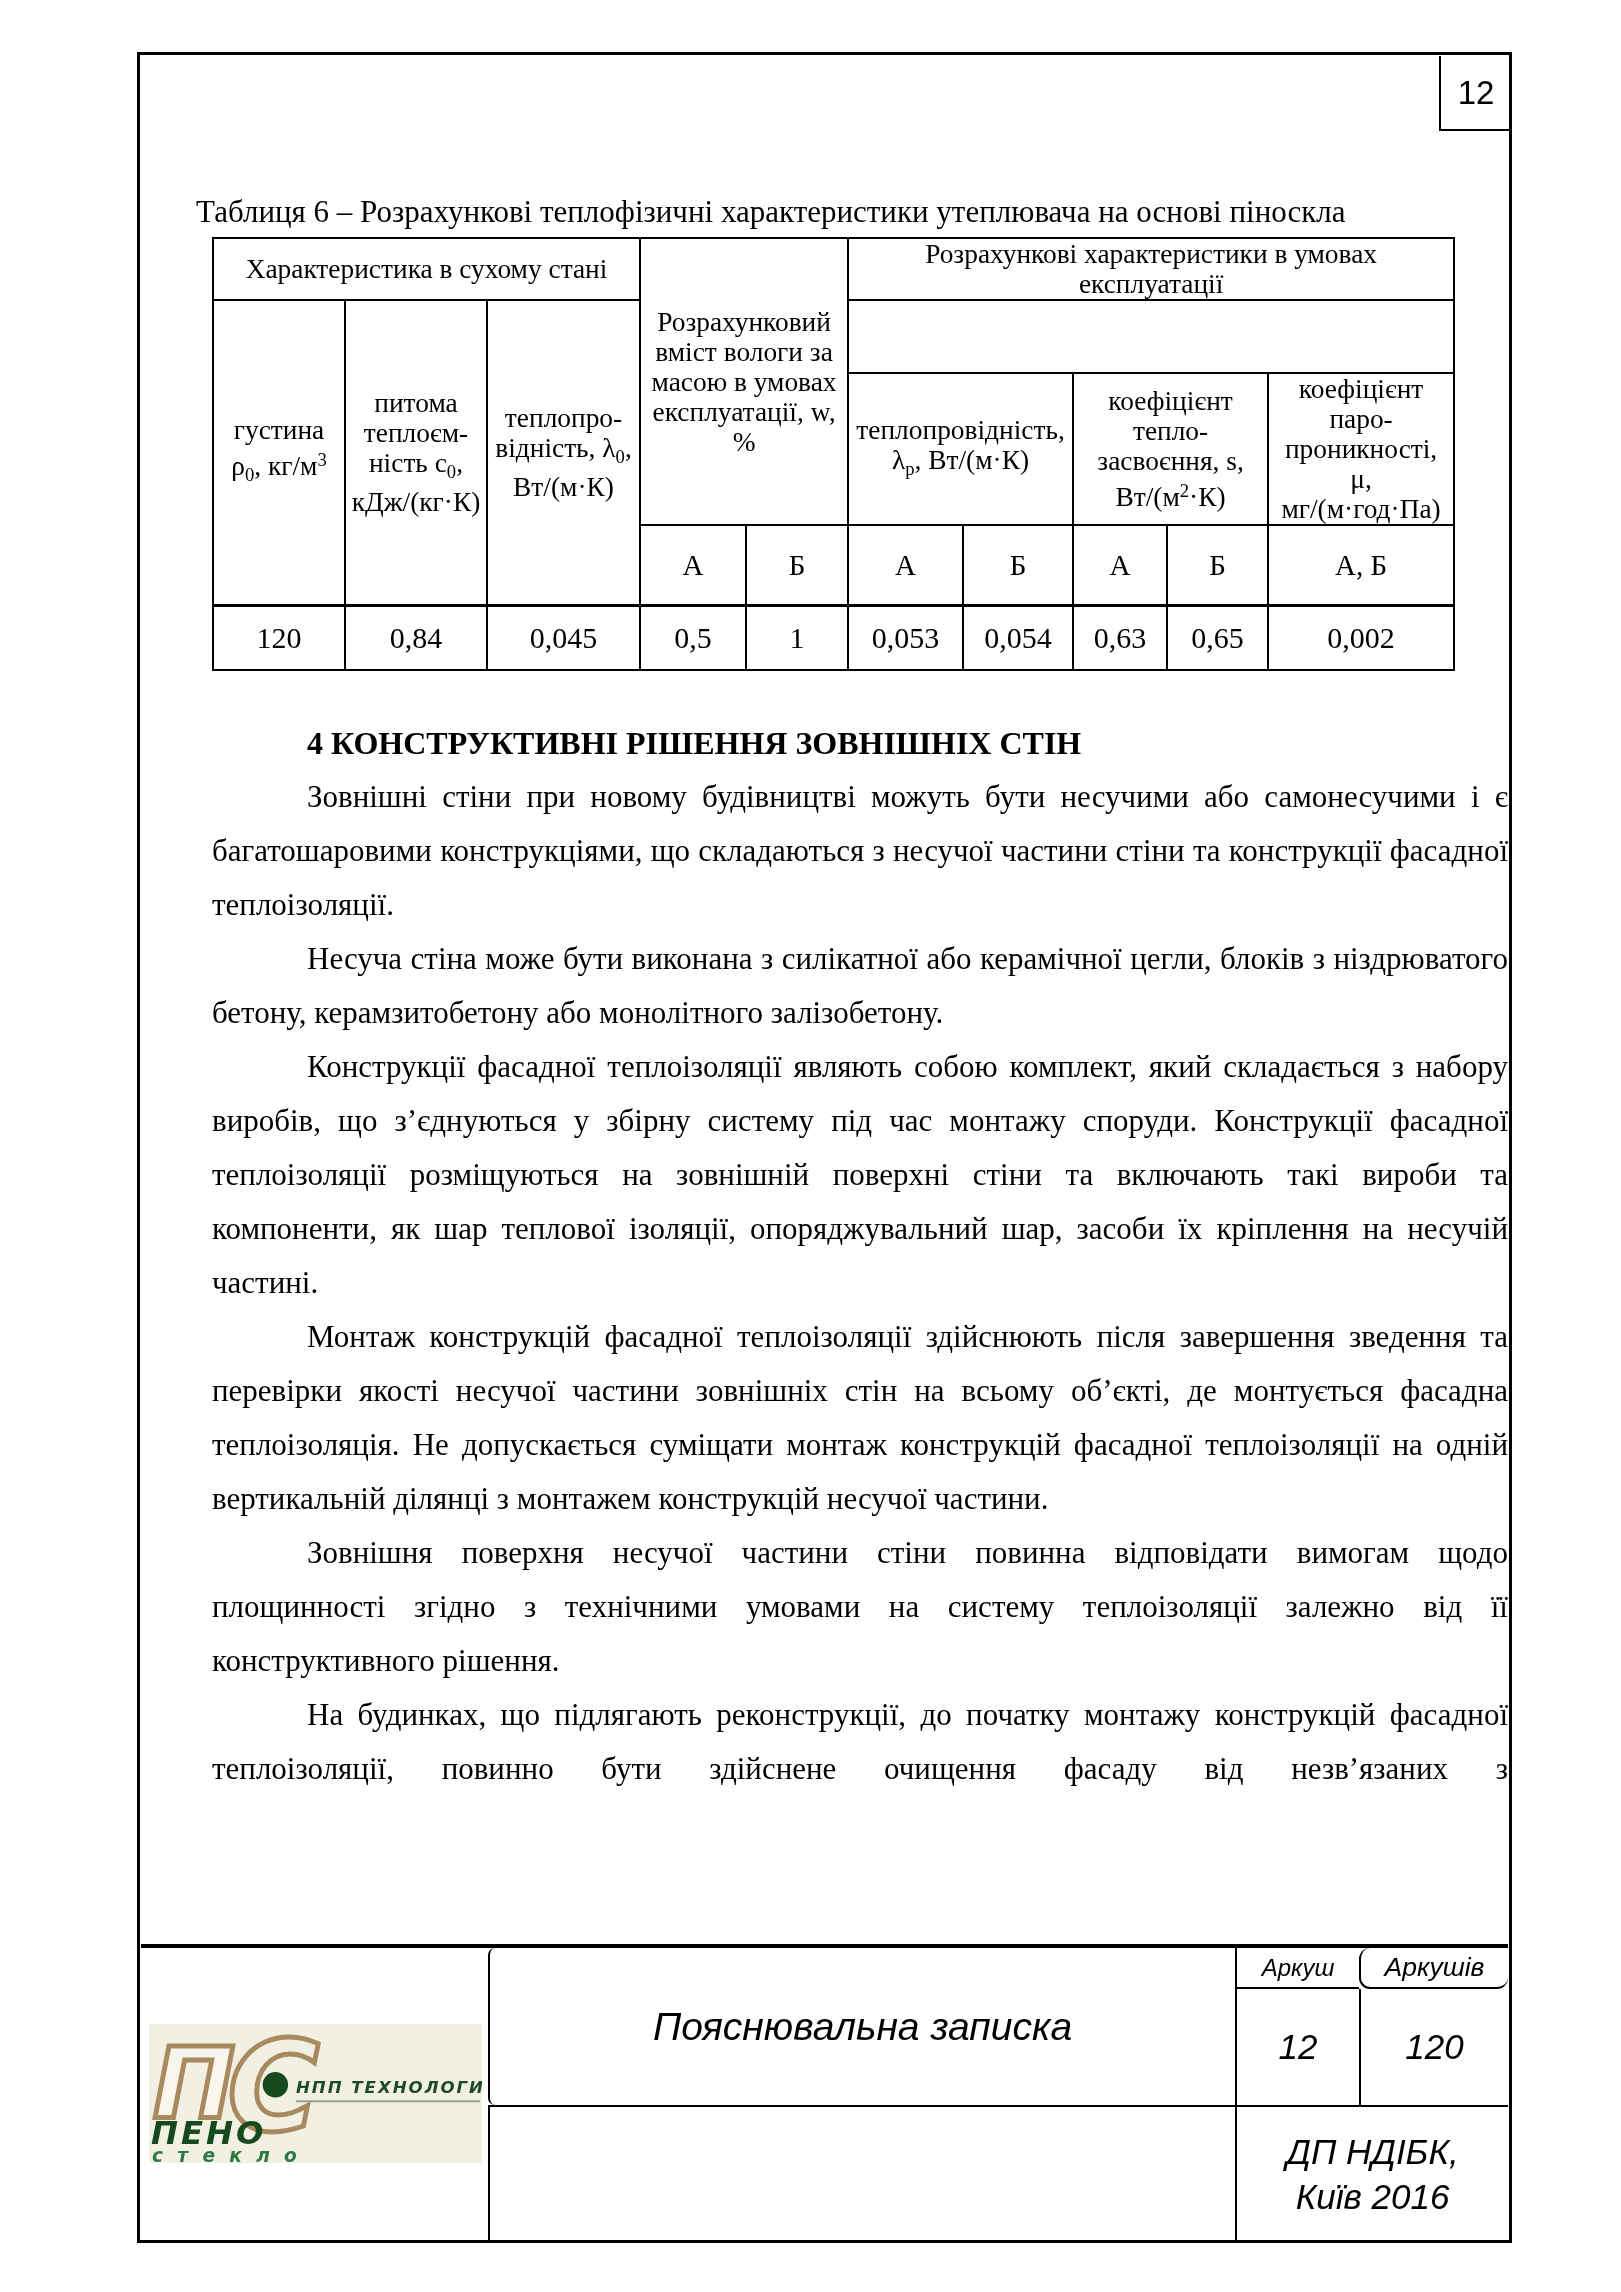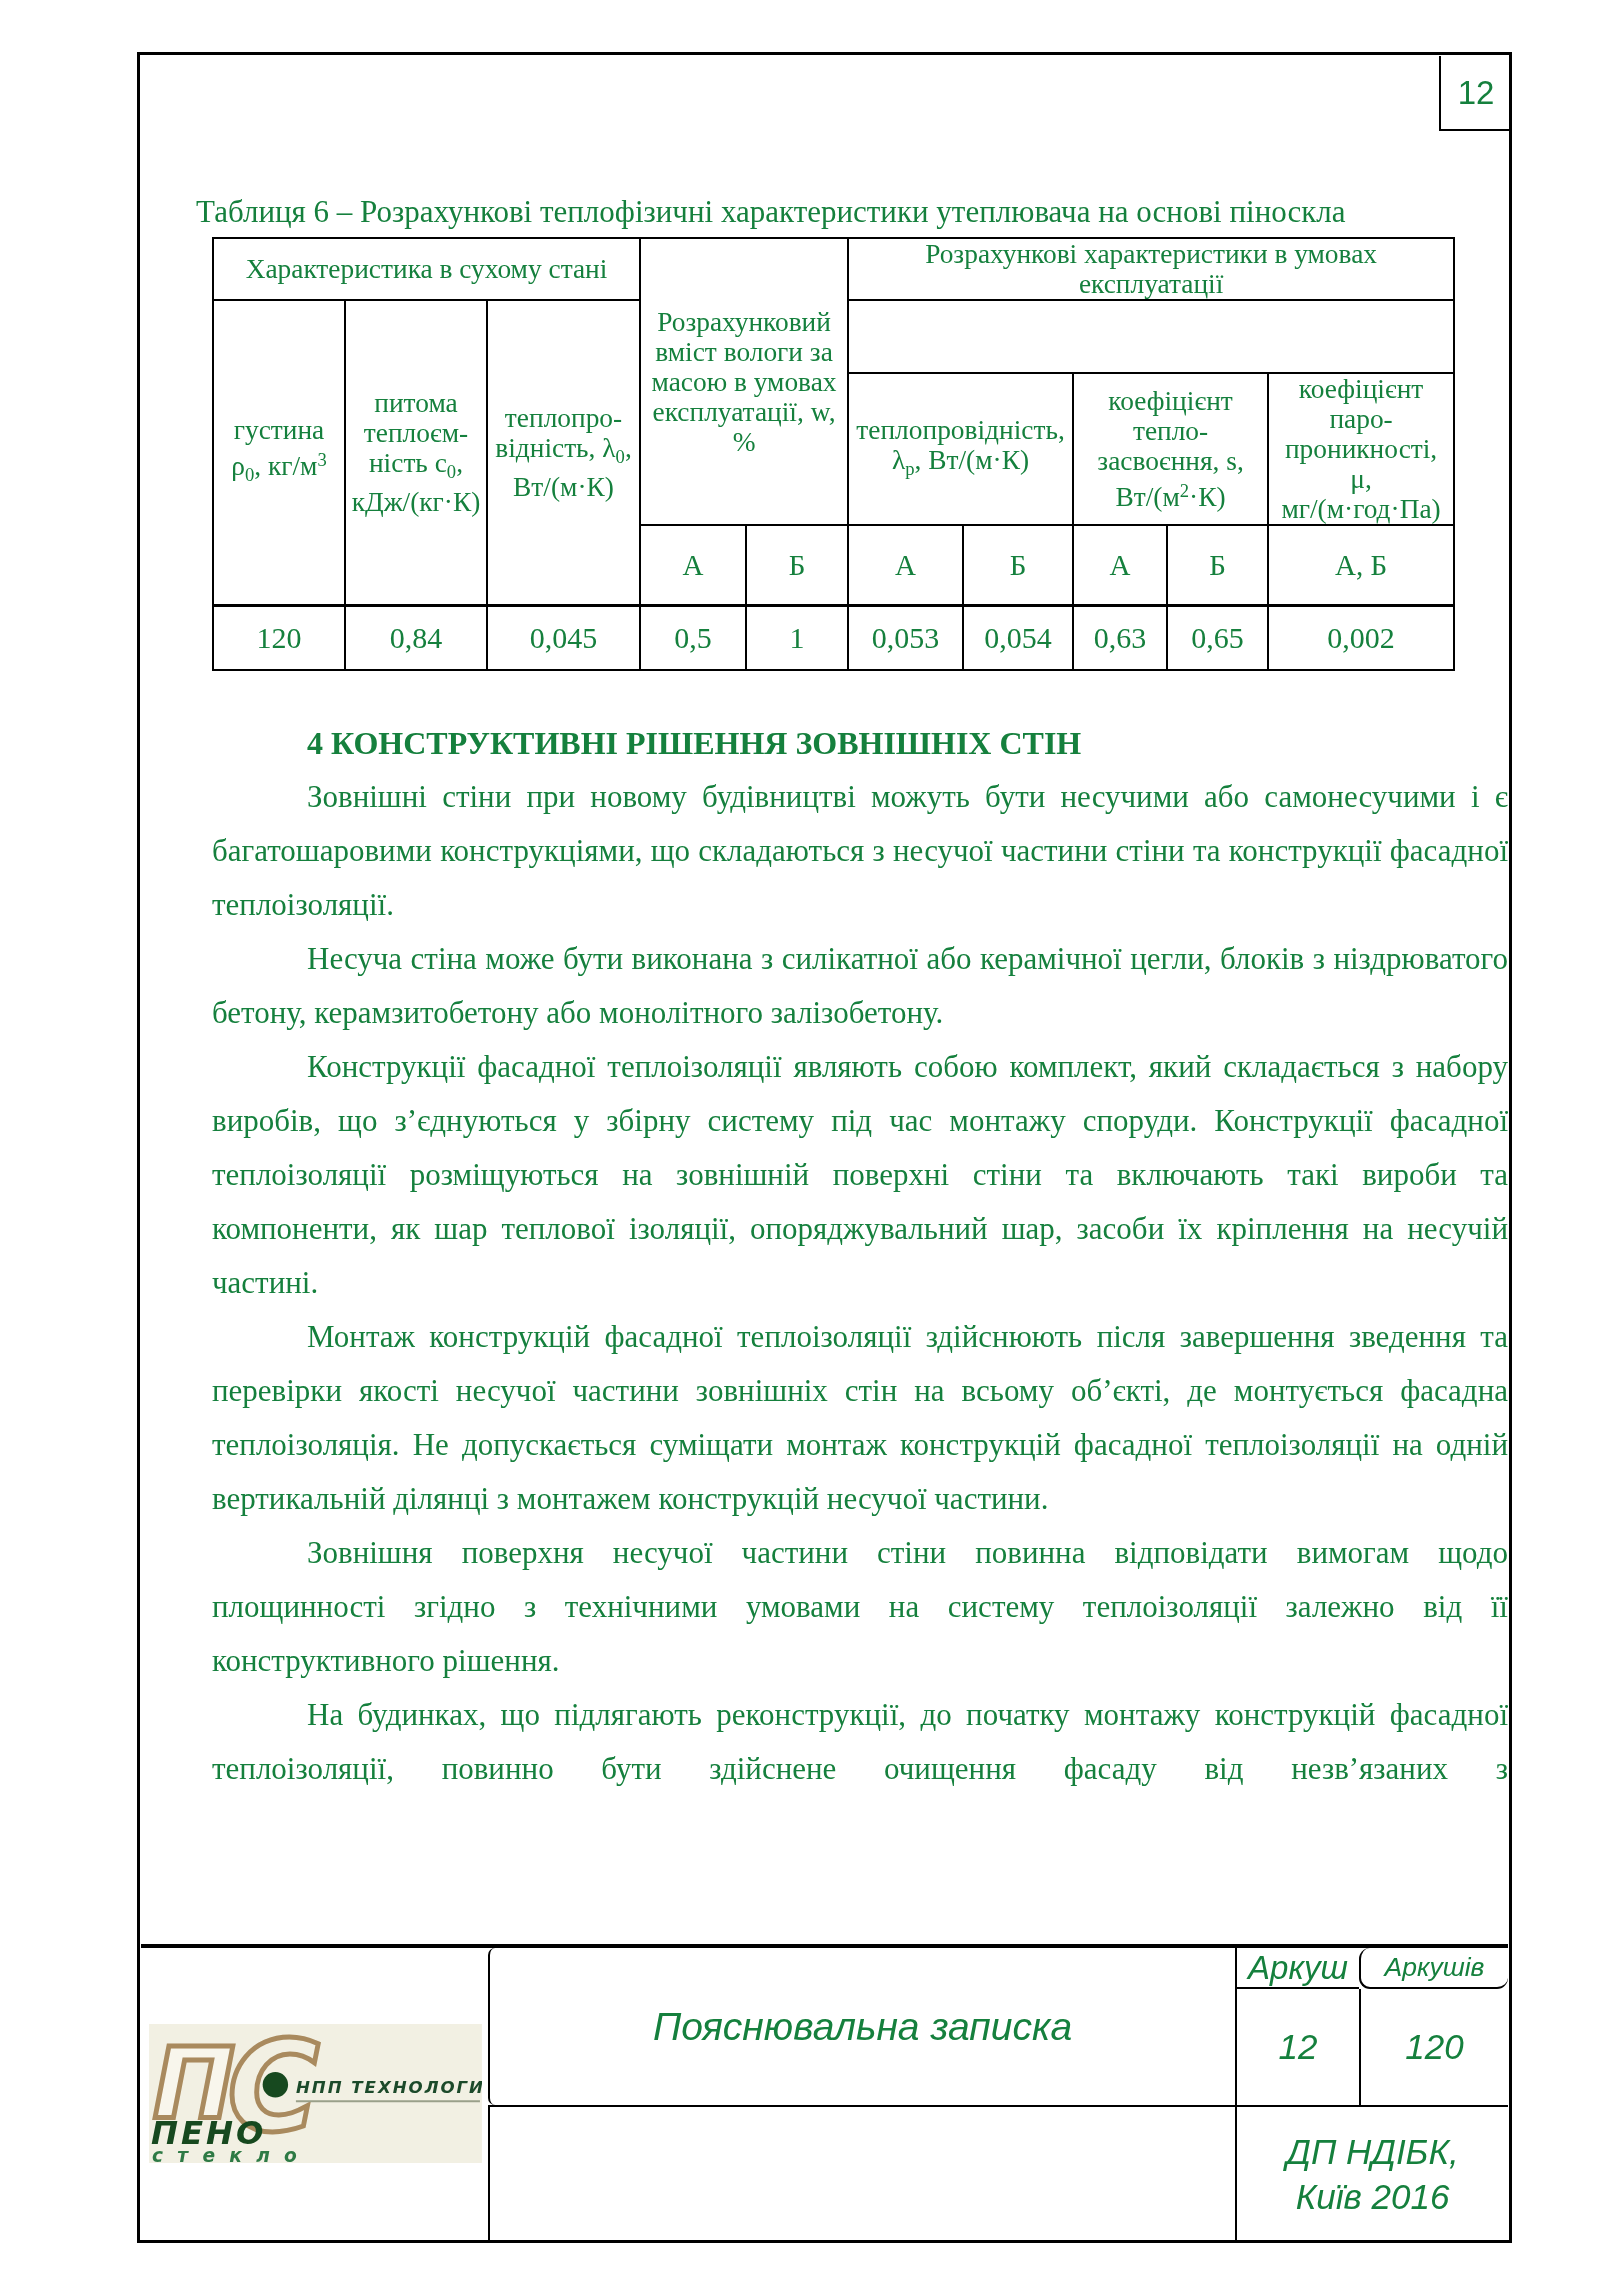--- a/index.html
+++ b/index.html
@@ -1,17 +1,17 @@
 <!DOCTYPE html>
 <html><head>
 <meta charset="utf-8">
 <style>
   html,body{margin:0;padding:0;background:#ffffff;}
   .page{position:relative;width:1621px;height:2293px;background:#ffffff;overflow:hidden;
-        font-family:"Liberation Serif","DejaVu Serif",serif;color:#15803d;}
+        font-family:"Liberation Serif","DejaVu Serif",serif;color:#000000;}
   .frame{position:absolute;left:137px;top:52px;width:1375px;height:2191px;
          border:3.9px solid #000;box-sizing:border-box;}
   .pagenum-box{position:absolute;left:1439px;top:56px;width:70px;height:73px;
          border-left:2.9px solid #000;border-bottom:2.9px solid #000;
          display:flex;align-items:center;justify-content:center;
          font-family:"Liberation Sans","DejaVu Sans",sans-serif;font-size:33px;}
   .table-title{position:absolute;left:196px;top:194px;width:1304px;font-size:31px;white-space:nowrap;}
   table.t6{position:absolute;left:212px;top:237px;border-collapse:collapse;table-layout:fixed;
          width:1241px;border:2.9px solid #000;}
   table.t6 td{border:2px solid #000;text-align:center;vertical-align:middle;
@@ -24,21 +24,21 @@
   .content h2{margin:0;font-size:32px;font-weight:bold;text-indent:95px;line-height:54px;}
   .content p{margin:0;text-align:justify;text-indent:95px;}
   .content p.jlast{text-align-last:justify;}
   .footer{position:absolute;left:141px;top:1944px;width:1367px;height:297px;
          border-top:4.9px solid #000;box-sizing:border-box;display:grid;
          grid-template-columns:347px 747px 124px 1fr;grid-template-rows:41px 116px 1fr;
          font-family:"Liberation Sans","DejaVu Sans",sans-serif;font-style:italic;}
   .fcell{display:flex;align-items:center;justify-content:center;box-sizing:border-box;}
   .f-logo{grid-area:1/1/4/2;position:relative;}
   .f-title{grid-area:1/2/3/3;border-left:2.9px solid #000;font-size:39px;border-radius:7px;}
-  .f-al{grid-area:1/3/2/4;border-left:2.9px solid #000;border-bottom:2.9px solid #000;font-size:33px;}
+  .f-al{grid-area:1/3/2/4;border-left:2.9px solid #000;border-bottom:2.9px solid #000;font-size:24px;}
   .f-bl{grid-area:1/4/2/5;border-left:2.9px solid #000;border-bottom:2.9px solid #000;font-size:26.5px;border-radius:11px;}
   .f-av{grid-area:2/3/3/4;border-left:2.9px solid #000;font-size:35px;}
   .f-bv{grid-area:2/4/3/5;border-left:2.9px solid #000;font-size:35px;}
   .f-empty{grid-area:3/2/4/3;border-left:2.9px solid #000;border-top:2.9px solid #000;}
   .f-org{grid-area:3/3/4/5;border-left:2.9px solid #000;border-top:2.9px solid #000;
          font-size:35px;line-height:45px;text-align:center;}
   .logo-box{position:absolute;left:7.8px;top:76px;width:333px;height:139px;}
 </style>
 </head>
 <body>

